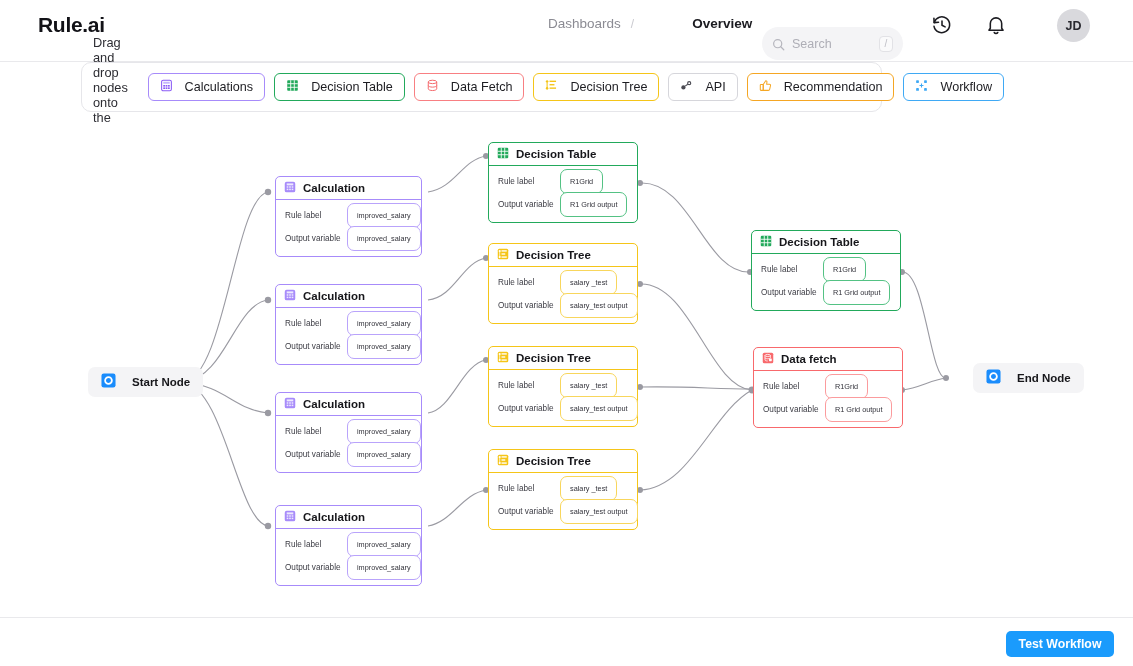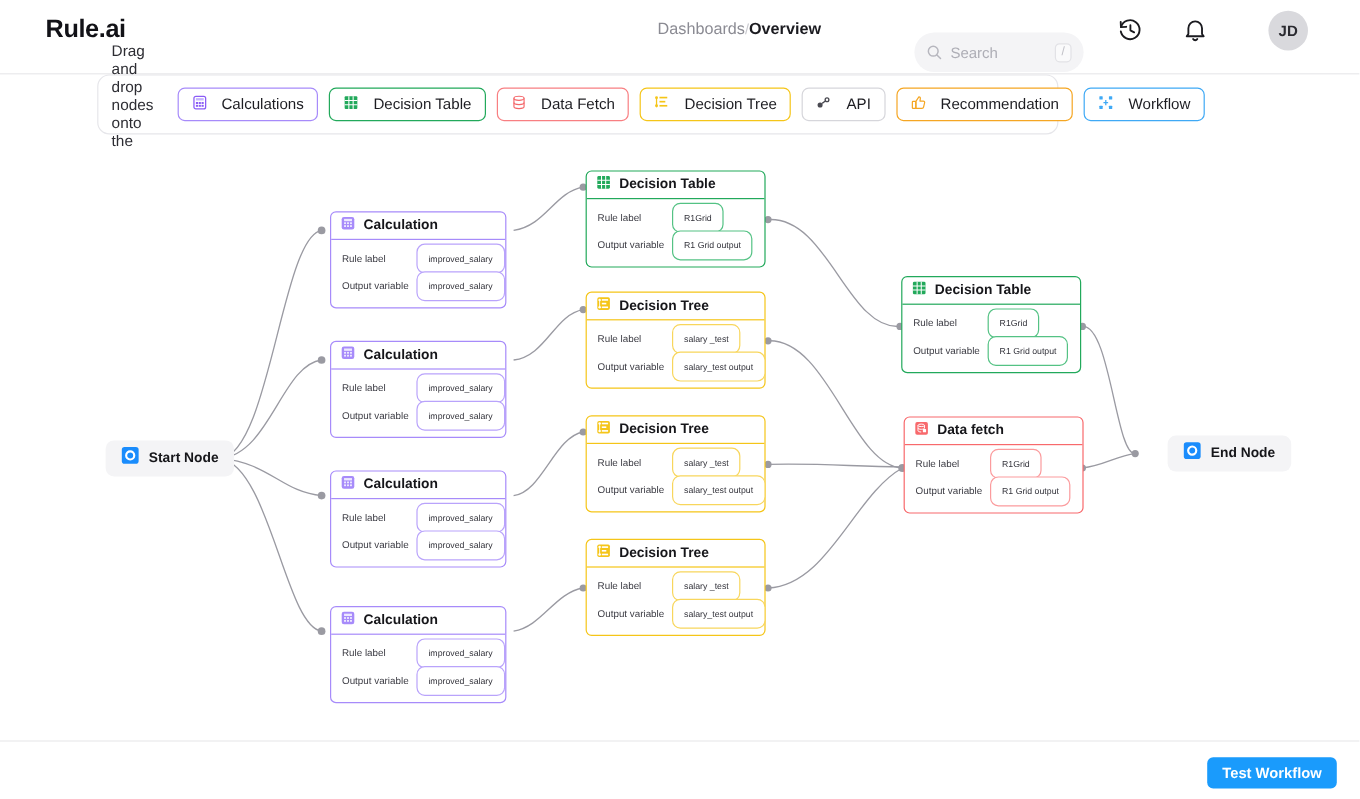--- a/index.html
+++ b/index.html
@@ -16,26 +16,26 @@
     position:absolute; left:0; top:0; width:1133px; height:62px;
     background:#fff; border-bottom:1px solid #e9e9ec;
     display:flex; align-items:center;
   }
   .brand {
     position:absolute; left:38px; top:13px;
     font-size:21px; font-weight:bold; color:#121217; letter-spacing:-0.3px;
   }
   .navwrap {
     position:absolute; left:548px; top:16px;
-    display:flex; align-items:center; 
+    display:flex; align-items:center; gap:10px;
     font-size:13.5px;
   }
   .nav-dash { color:#8b8b93; }
   .nav-sep { color:#c9c9cf; font-size:12px; }
-  .nav-cur { color:#1b1b20; font-weight:bold; }
+  .nav-cur { color:#1b1b20; font-weight:bold;margin-left:48px; }
 
   .searchbox {
     position:absolute; left:762px; top:27px; width:141px; height:33px;
     background:#f4f4f6; border-radius:17px;
     display:flex; align-items:center; padding:0 10px;
   }
   .search-icon { width:13px; height:13px; flex:0 0 13px; margin-right:7px; }
   .search-ph { font-size:12.5px; color:#aeaeb6; flex:1; }
   .slash {
     width:14px; height:16px; border:1px solid #e2e2e6; border-radius:4px;
@@ -106,21 +106,21 @@
   .n-yellow { border:1.5px solid #f5c518; }
   .n-yellow .node-head { border-bottom-color:#f5c518; }
   .n-yellow .pill { border:1px solid #f7d košt; }
   .n-yellow .pill { border:1px solid #f8d65c; }
   .n-red { border:1.5px solid #f8696c; }
   .n-red .node-head { border-bottom-color:#f8696c; }
   .n-red .pill { border:1px solid #fb9b9d; }
 
   .endcap {
     position:absolute; background:#f4f4f6; border-radius:7px;
-    display:flex; align-items:center; gap:8px; padding:0 13px;
+    display:flex; align-items:center; gap:16px; padding:0 13px;
     height:30px;
   }
   .endcap-label { font-size:11.5px; font-weight:bold; color:#16161a; white-space:nowrap; }
 
   
   .bottombar {
     position:absolute; left:0; top:617px; width:1133px; height:49px;
     background:#fff; border-top:1px solid #e9e9ec;
   }
   .test-btn {

